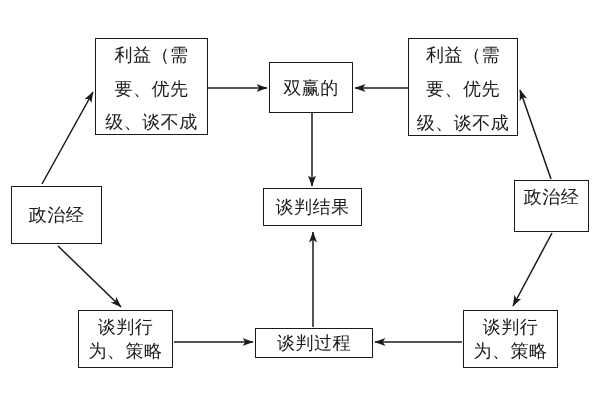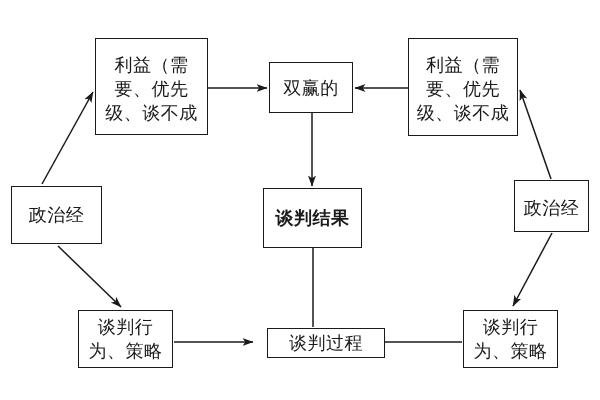--- a/index.html
+++ b/index.html
@@ -21,21 +21,21 @@
     background: var(--bg);
     display: flex;
     flex-direction: column;
     align-items: center;
     justify-content: center;
     font-size: 18px;
     line-height: 24px;
     letter-spacing: 0.5px;
     text-align: center;
   }
-  .node.top-align { justify-content: center; padding-top: 4px; }
+  .node.top-align { justify-content: space-between; padding-top: 4px; }
   .node .tline { white-space: nowrap; }
 </style>
 </head>
 <body>
 
 <div id="stage">
 
   <svg id="edges" viewBox="0 0 600 400" xmlns="http://www.w3.org/2000/svg">
     <defs>
       <marker id="arrow" markerUnits="userSpaceOnUse" markerWidth="14" markerHeight="12" refX="10.5" refY="4" orient="auto">
@@ -67,34 +67,34 @@
   <div class="node top-align" style="left:408px; top:38px; width:110px; height:98px;">
     <div class="tline">利益（需</div>
     <div class="tline">要、优先</div>
     <div class="tline">级、谈不成</div>
   </div>
 
   <div class="node" style="left:11px; top:186px; width:91px; height:58px;">
     <div class="tline">政治经</div>
   </div>
 
-  <div class="node" style="left:263px; top:188px; width:99px; height:60px;font-weight:bold;">
+  <div class="node" style="left:263px; top:188px; width:99px; height:38px;">
     <div class="tline">谈判结果</div>
   </div>
 
   <div class="node top-align" style="left:514px; top:180px; width:75px; height:52px;">
     <div class="tline">政治经</div>
   </div>
 
   <div class="node" style="left:78px; top:310px; width:95px; height:58px;">
     <div class="tline">谈判行</div>
     <div class="tline">为、策略</div>
   </div>
 
-  <div class="node" style="left:255px; top:328px; width:118px; height:30px;margin-left:12px;">
+  <div class="node" style="left:255px; top:328px; width:118px; height:30px;">
     <div class="tline">谈判过程</div>
   </div>
 
   <div class="node" style="left:463px; top:310px; width:95px; height:58px;">
     <div class="tline">谈判行</div>
     <div class="tline">为、策略</div>
   </div>
 
 </div>
 

